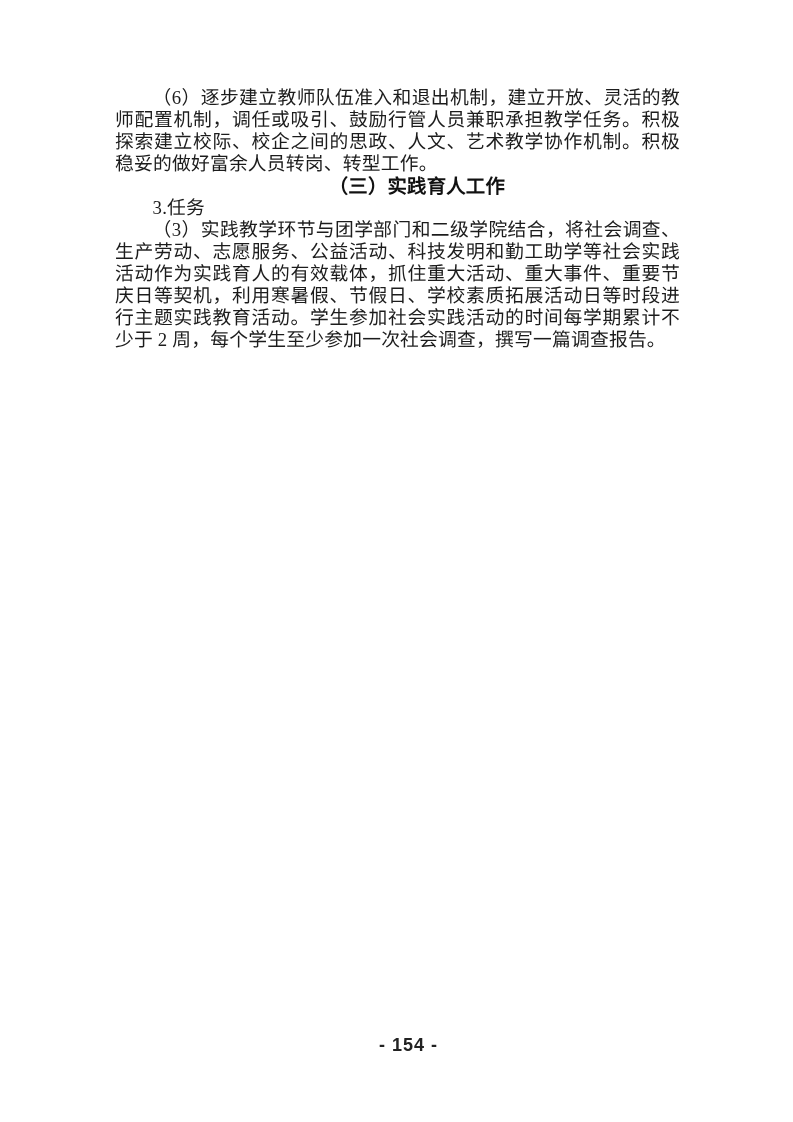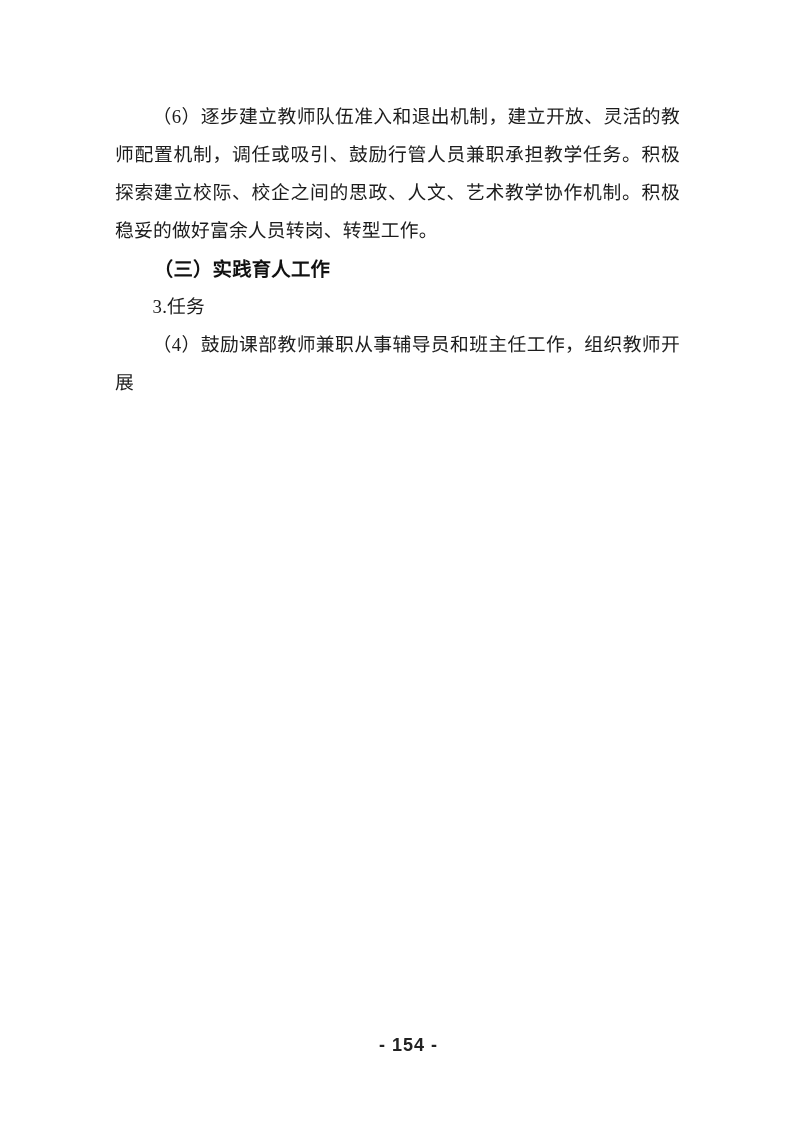--- a/index.html
+++ b/index.html
@@ -12,38 +12,38 @@
     width: 793px;
     height: 1122px;
     background: #ffffff;
     overflow: hidden;
     font-family: "Liberation Serif", "DejaVu Serif", serif;
     color: #1c1c1c;
   }
   .doc-body {
     position: absolute;
     left: 115px;
-    top: 98px;
+    top: 87px;
     width: 565px;
     font-size: 18.8px;
-    line-height: 38px;
+    line-height: 22px;
     text-align: justify;
     text-justify: inter-ideograph;
     letter-spacing: 0.2px;
   }
   .para {
     margin: 0;
     text-indent: 2em;
   }
   .para.heading {
     font-family: "Liberation Sans", "DejaVu Sans", sans-serif;
     font-weight: bold;
     font-size: 19.4px;
     color: #111111;
-    text-align: left;
+    text-align: center;
   }
   .page-footer {
     position: absolute;
     left: 12px;
     top: 1035px;
     width: 100%;
     text-align: center;
     font-family: "Liberation Sans", "DejaVu Sans", sans-serif;
     font-size: 18px;
     font-weight: 600;
@@ -52,16 +52,16 @@
   }
 </style>
 </head>
 <body>
 
 <div class="page">
   <div class="doc-body">
       <div class="para">（6）逐步建立教师队伍准入和退出机制，建立开放、灵活的教师配置机制，调任或吸引、鼓励行管人员兼职承担教学任务。积极探索建立校际、校企之间的思政、人文、艺术教学协作机制。积极稳妥的做好富余人员转岗、转型工作。</div>
       <div class="para heading">（三）实践育人工作</div>
       <div class="para">3.任务</div>
-      <div class="para">（4）鼓励课部教师兼职从事辅导员和班主任工作，组织教师开展</div>
+      <div class="para">（3）实践教学环节与团学部门和二级学院结合，将社会调查、生产劳动、志愿服务、公益活动、科技发明和勤工助学等社会实践活动作为实践育人的有效载体，抓住重大活动、重大事件、重要节庆日等契机，利用寒暑假、节假日、学校素质拓展活动日等时段进行主题实践教育活动。学生参加社会实践活动的时间每学期累计不少于 2 周，每个学生至少参加一次社会调查，撰写一篇调查报告。</div>
     </div>
   <div class="page-footer">- 154 -</div>
 </div>
 
 </body></html>

